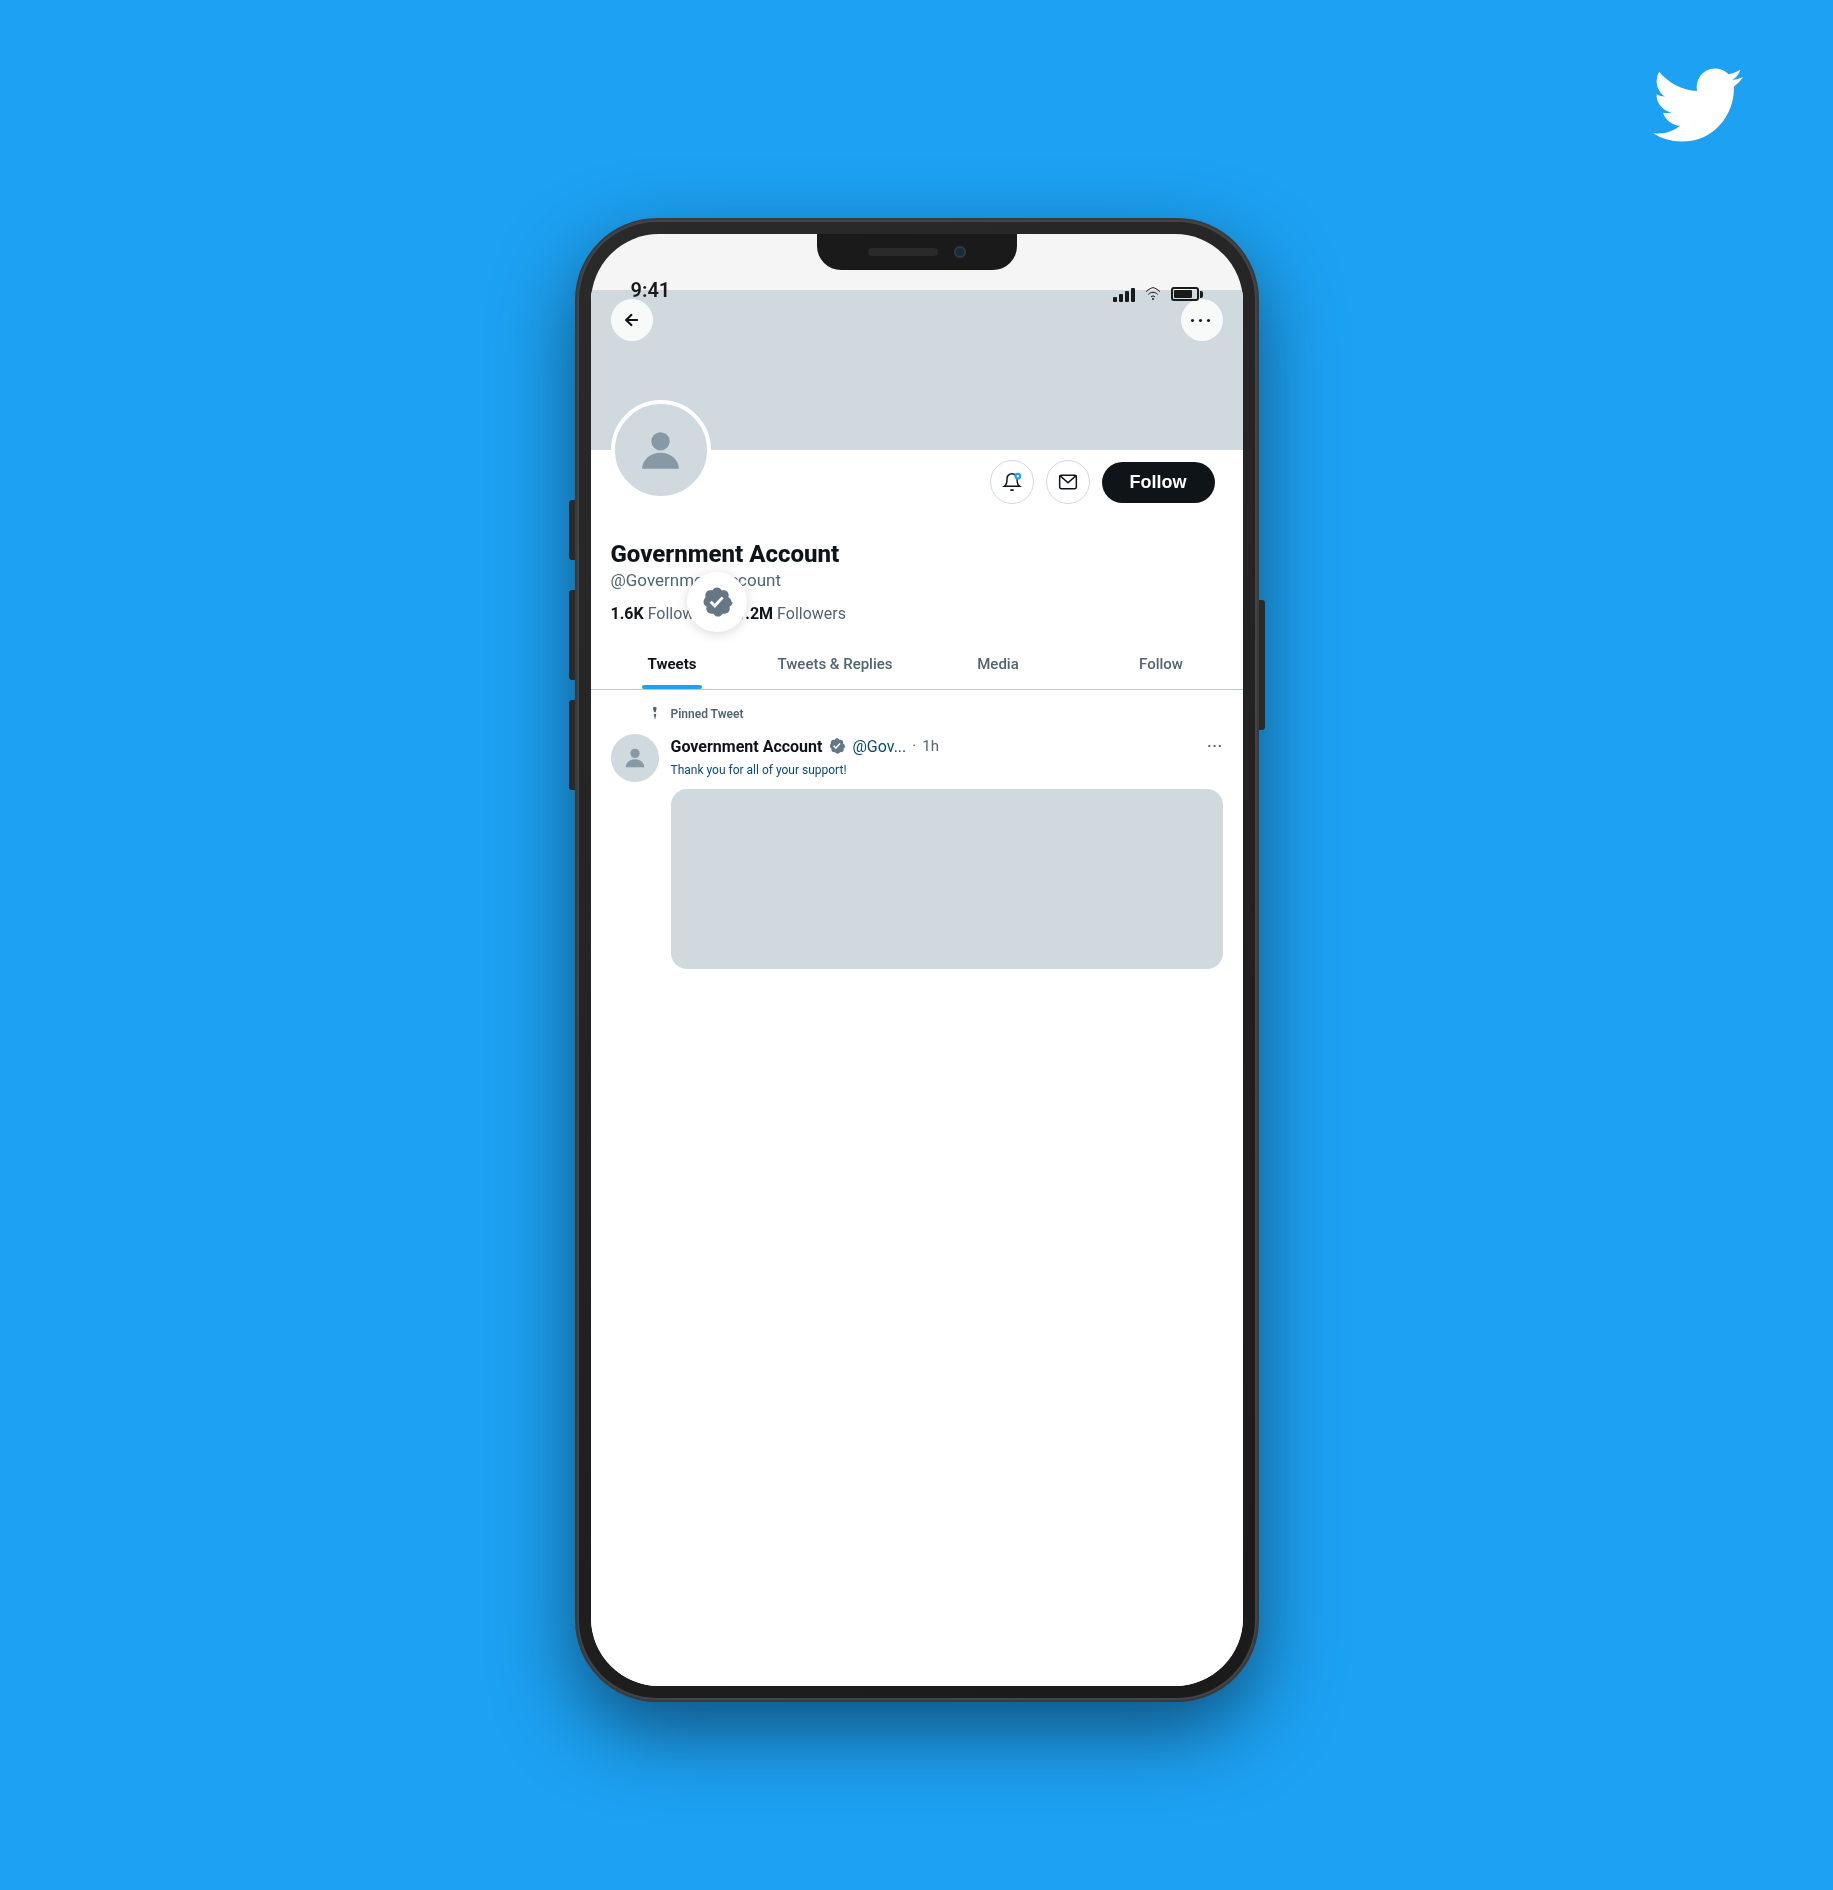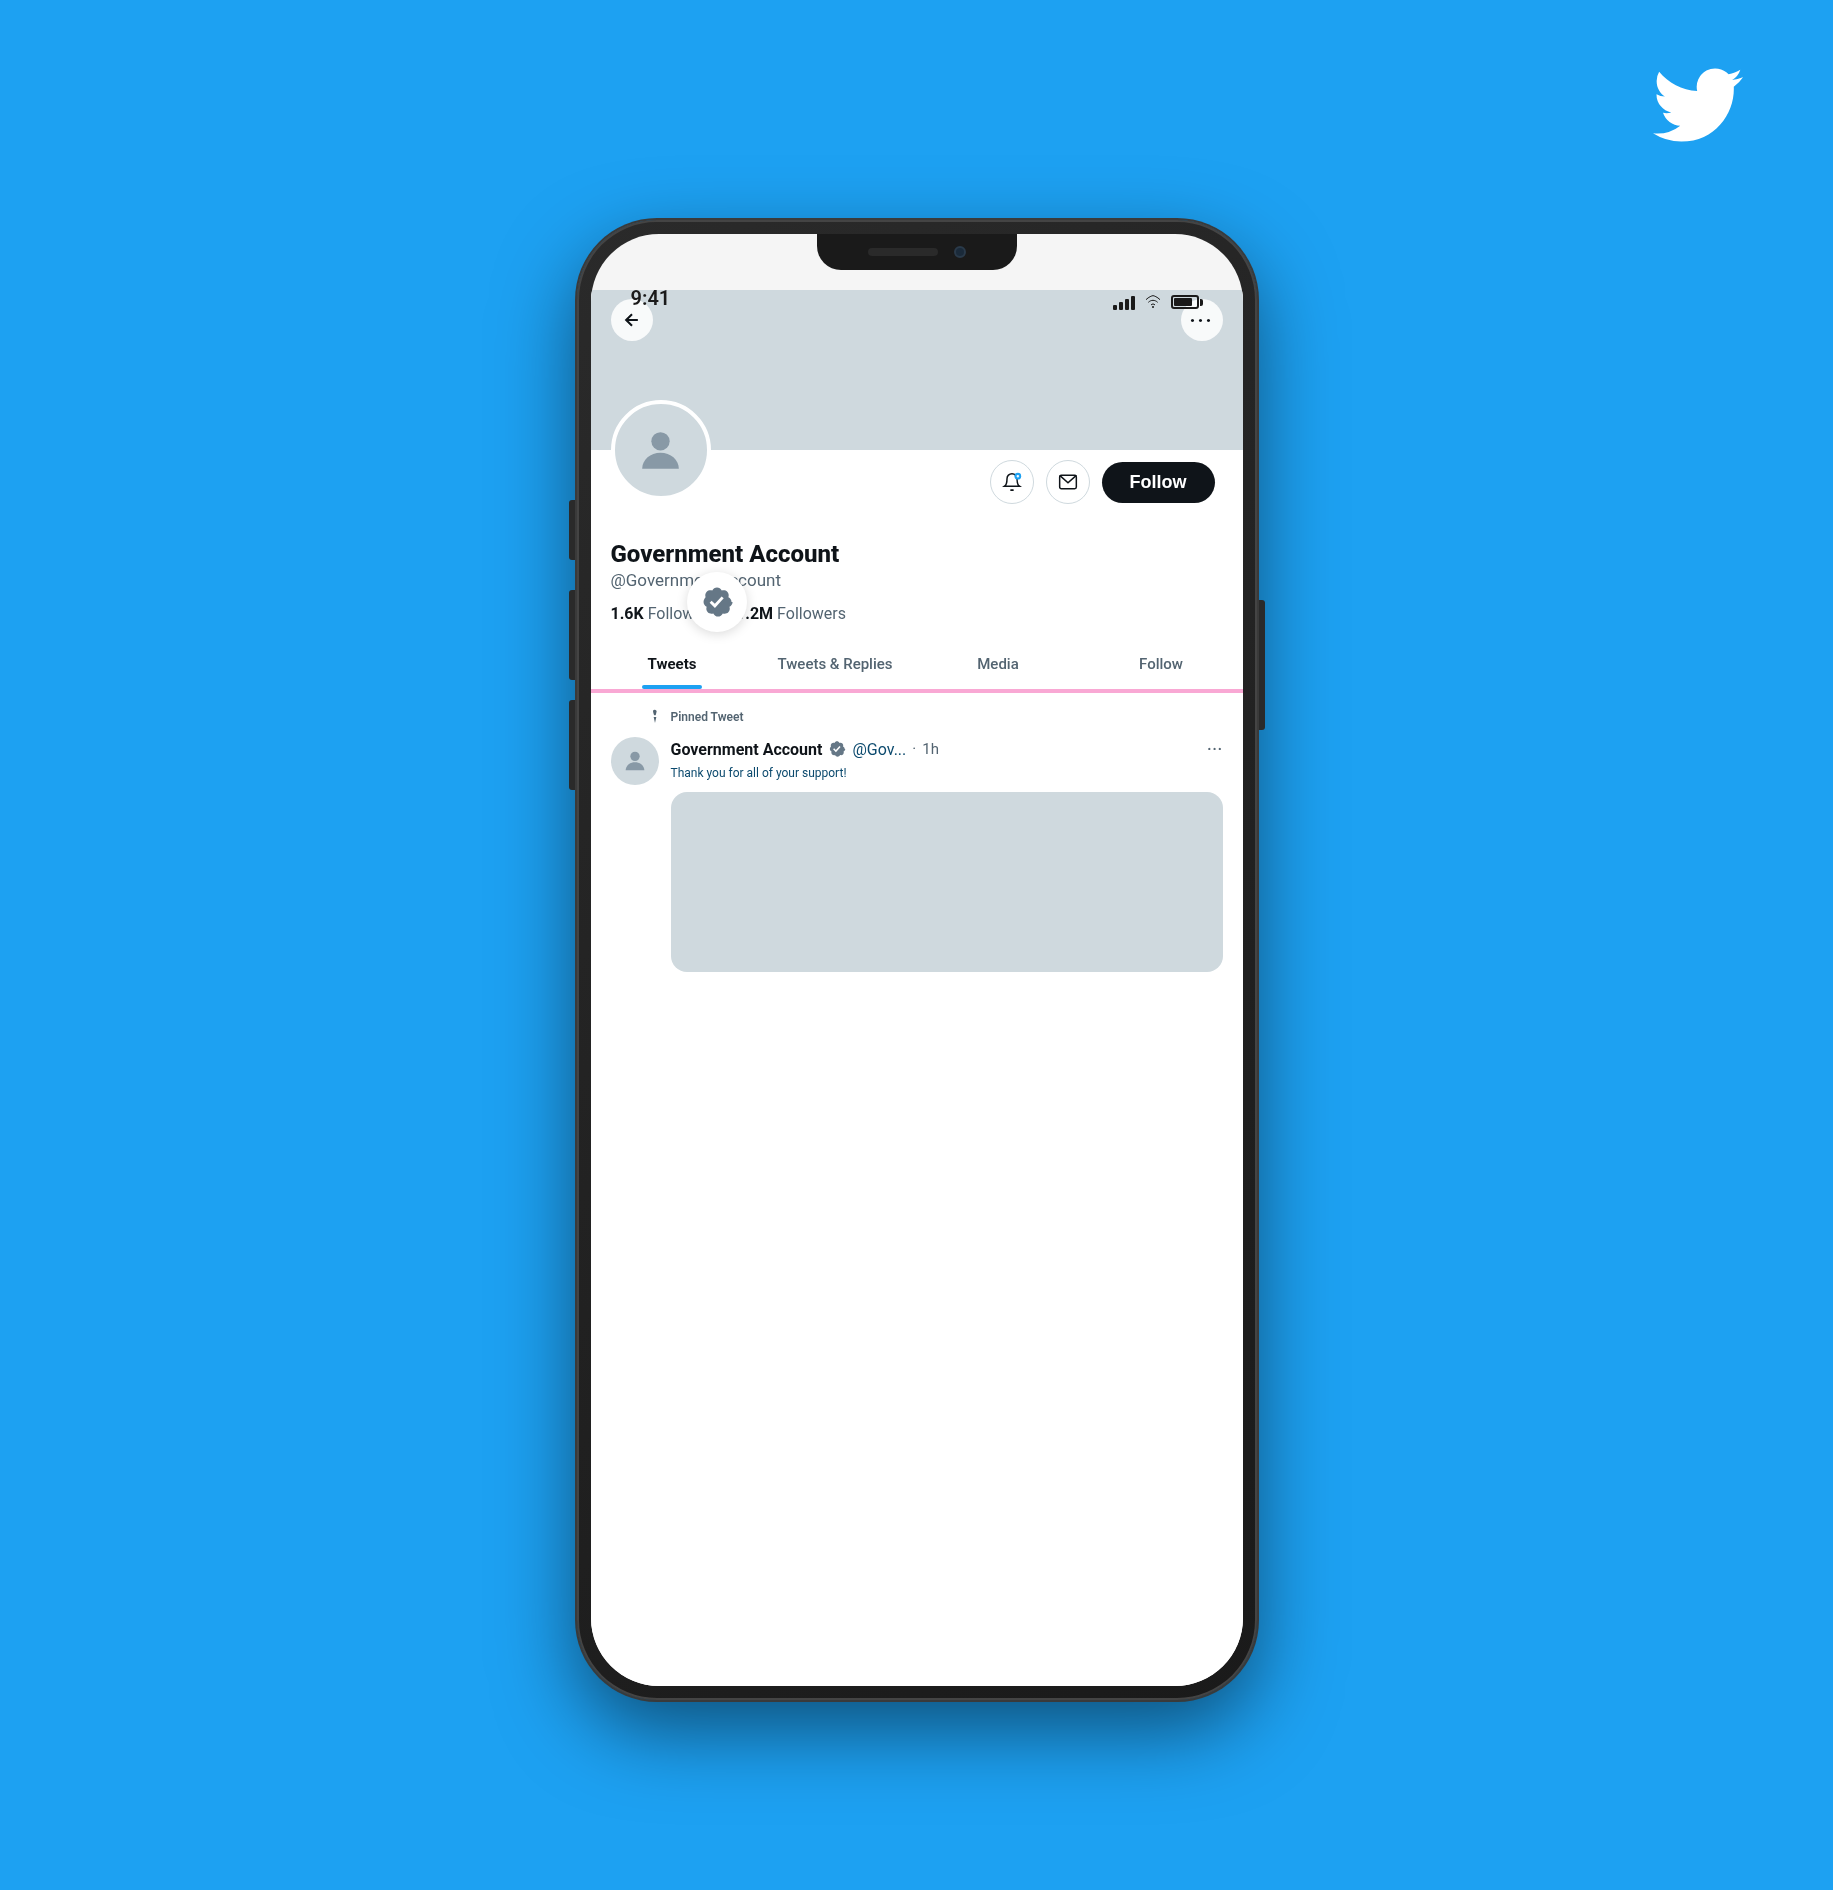--- a/index.html
+++ b/index.html
@@ -120,21 +120,21 @@
       width: 12px;
       height: 12px;
       background: #1a2a3a;
       border-radius: 50%;
       border: 2px solid #2a3a4a;
     }
 
     
     .status-bar {
       position: absolute;
-      top: 16px;
+      top: 8px;
       left: 0;
       right: 0;
       height: 68px;
       display: flex;
       align-items: flex-end;
       justify-content: space-between;
       padding: 0 30px 8px;
       z-index: 5;
     }
 
@@ -310,21 +310,21 @@
     }
 
     .stat-item strong {
       color: #0f1419;
       font-weight: 700;
     }
 
     
     .tabs-bar {
       display: flex;
-      border-bottom: 4px solid #f9a8d4;
+      border-bottom: 1px solid #f9a8d4;
       margin-top: 16px;
     }
 
     .tab-item {
       flex: 1;
       text-align: center;
       padding: 16px 8px;
       font-size: 15px;
       color: #536471;
       font-weight: 500;

